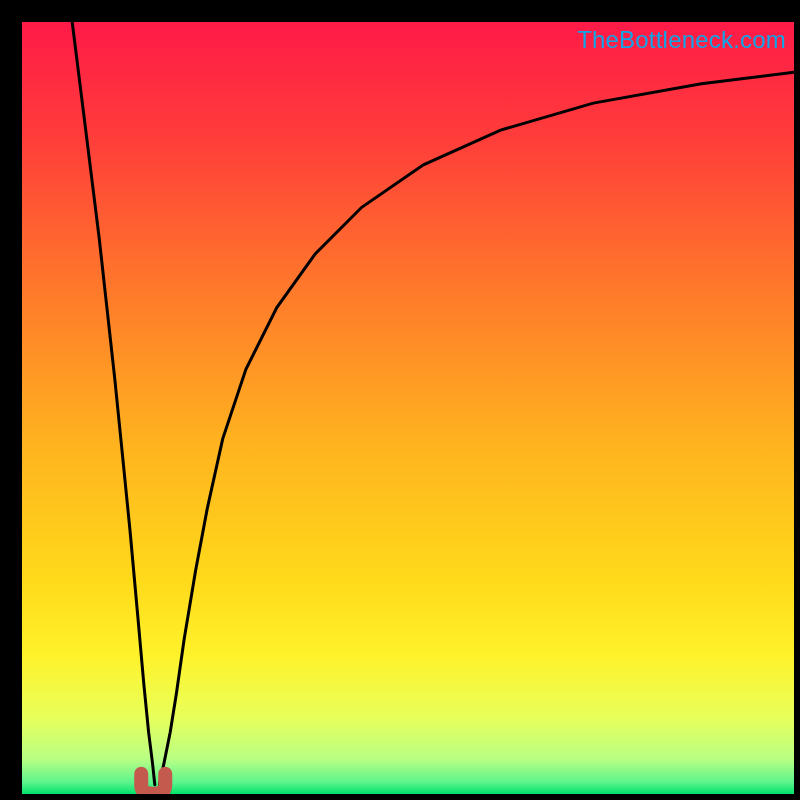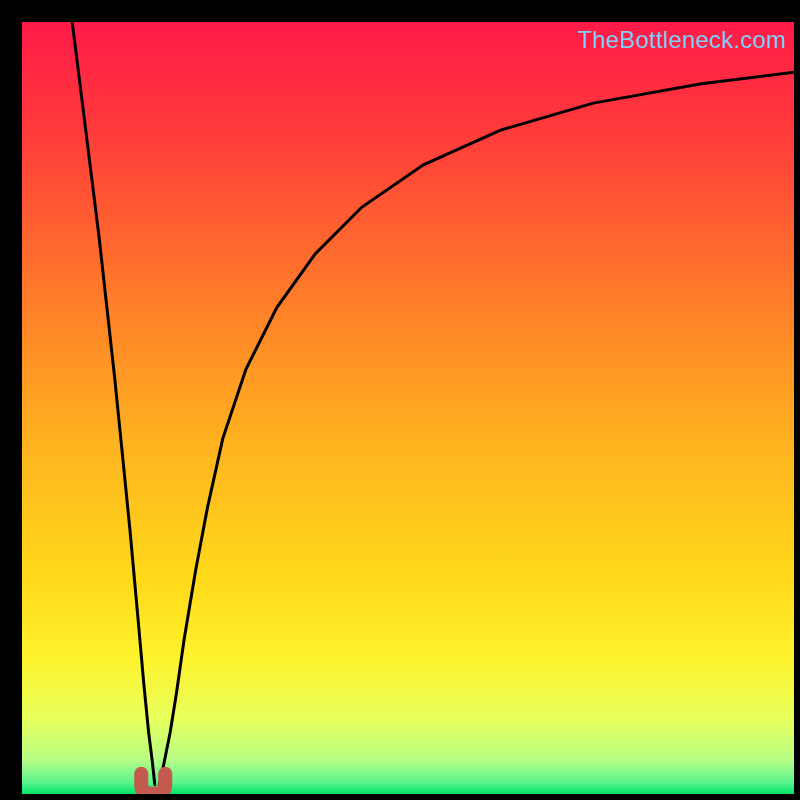--- a/index.html
+++ b/index.html
@@ -25,21 +25,21 @@
     width: 772px;
     height: 772px;
   }
   .watermark {
     position: absolute;
     top: 4px;
     right: 8px;
     font-family: Arial, Helvetica, sans-serif;
     font-size: 24px;
     font-weight: 500;
-    color: #7dd3fc;
+    color: #0ea5e9;
     letter-spacing: 0.2px;
     text-align: right;
   }
 </style>
 </head>
 <body>
 
 <div class="frame">
   <svg class="plot-area" viewBox="0 0 772 772" preserveAspectRatio="none">
     <defs>

